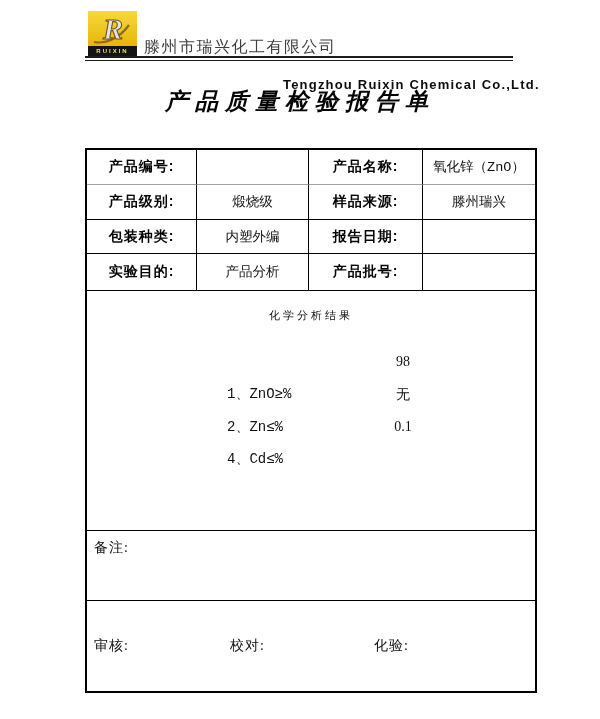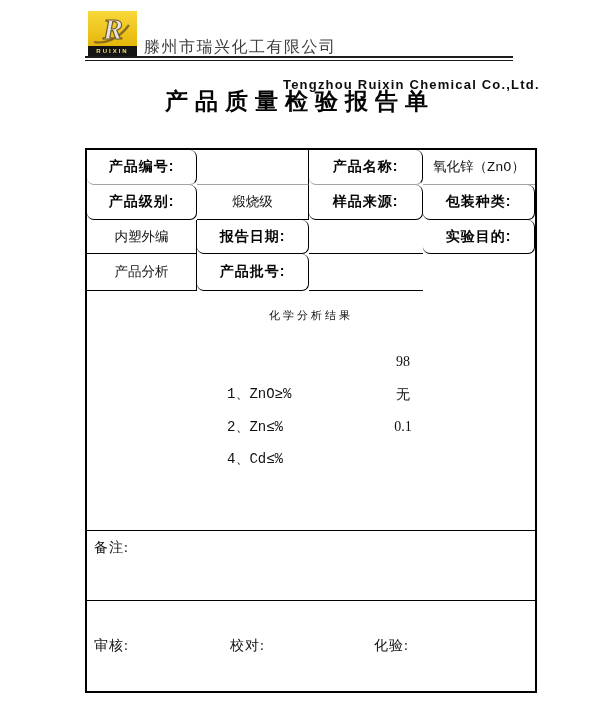--- a/index.html
+++ b/index.html
@@ -32,39 +32,40 @@
     position:absolute; left:85px; top:56px; width:428px; height:2px;
     border-top:2.5px solid #1c1c1c; border-bottom:1px solid #1c1c1c;
   }
 
   
   .doc-title {
     position:absolute; left:0; top:86px; width:600px; margin:0;
     text-align:center; font-size:23px; font-weight:bold; letter-spacing:7px;
     font-family:"Liberation Sans","DejaVu Sans",sans-serif; color:#050505;
     white-space:nowrap;
+    font-style:italic;
   }
 
   
   .report-table {
     position:absolute; left:85px; top:148px; width:452px; height:545px;
     box-sizing:border-box; border:2px solid #000;
     display:grid;
     grid-template-columns:110px 112px 114px 1fr;
     grid-template-rows:35px 35px 34px 37px 240px 70px auto;
   }
   .cell {
     box-sizing:border-box; border-right:1px solid #000; border-bottom:1px solid #000;
     display:flex; align-items:center; justify-content:center; overflow:hidden;
   }
   .cell.last-col { border-right:none; }
   .cell.gray-bottom { border-bottom-color:#a3a3a3; }
   .label-cell {
     font-family:"Liberation Sans","DejaVu Sans",sans-serif;
-    font-weight:bold; font-size:14px; letter-spacing:1px; color:#050505;border-radius:7px;
+    font-weight:bold; font-size:14px; letter-spacing:1px; color:#050505;
   }
   .value-cell {
     font-family:"Liberation Mono","DejaVu Sans Mono",monospace;
     font-size:13.5px; color:#111;
   }
 
   .span-all { grid-column:1 / 5; border-right:none; }
 
   
   .analysis { display:block; padding-top:17px; }
@@ -128,20 +129,21 @@
   <div class="report-table">
 
     <div class="cell label-cell gray-bottom">产品编号:</div>
     <div class="cell value-cell gray-bottom"></div>
     <div class="cell label-cell gray-bottom">产品名称:</div>
     <div class="cell value-cell gray-bottom last-col">氧化锌（ZnO）</div>
 
     <div class="cell label-cell">产品级别:</div>
     <div class="cell value-cell">煅烧级</div>
     <div class="cell label-cell">样品来源:</div>
+    <div class="cell value-cell last-col">滕州瑞兴</div>
 
     <div class="cell label-cell">包装种类:</div>
     <div class="cell value-cell">内塑外编</div>
     <div class="cell label-cell">报告日期:</div>
     <div class="cell value-cell last-col"></div>
 
     <div class="cell label-cell">实验目的:</div>
     <div class="cell value-cell">产品分析</div>
     <div class="cell label-cell">产品批号:</div>
     <div class="cell value-cell last-col"></div>

